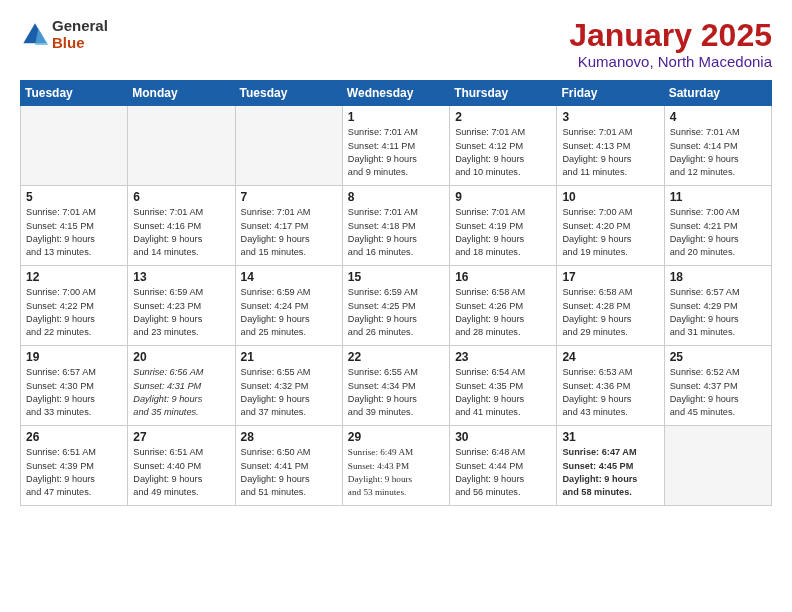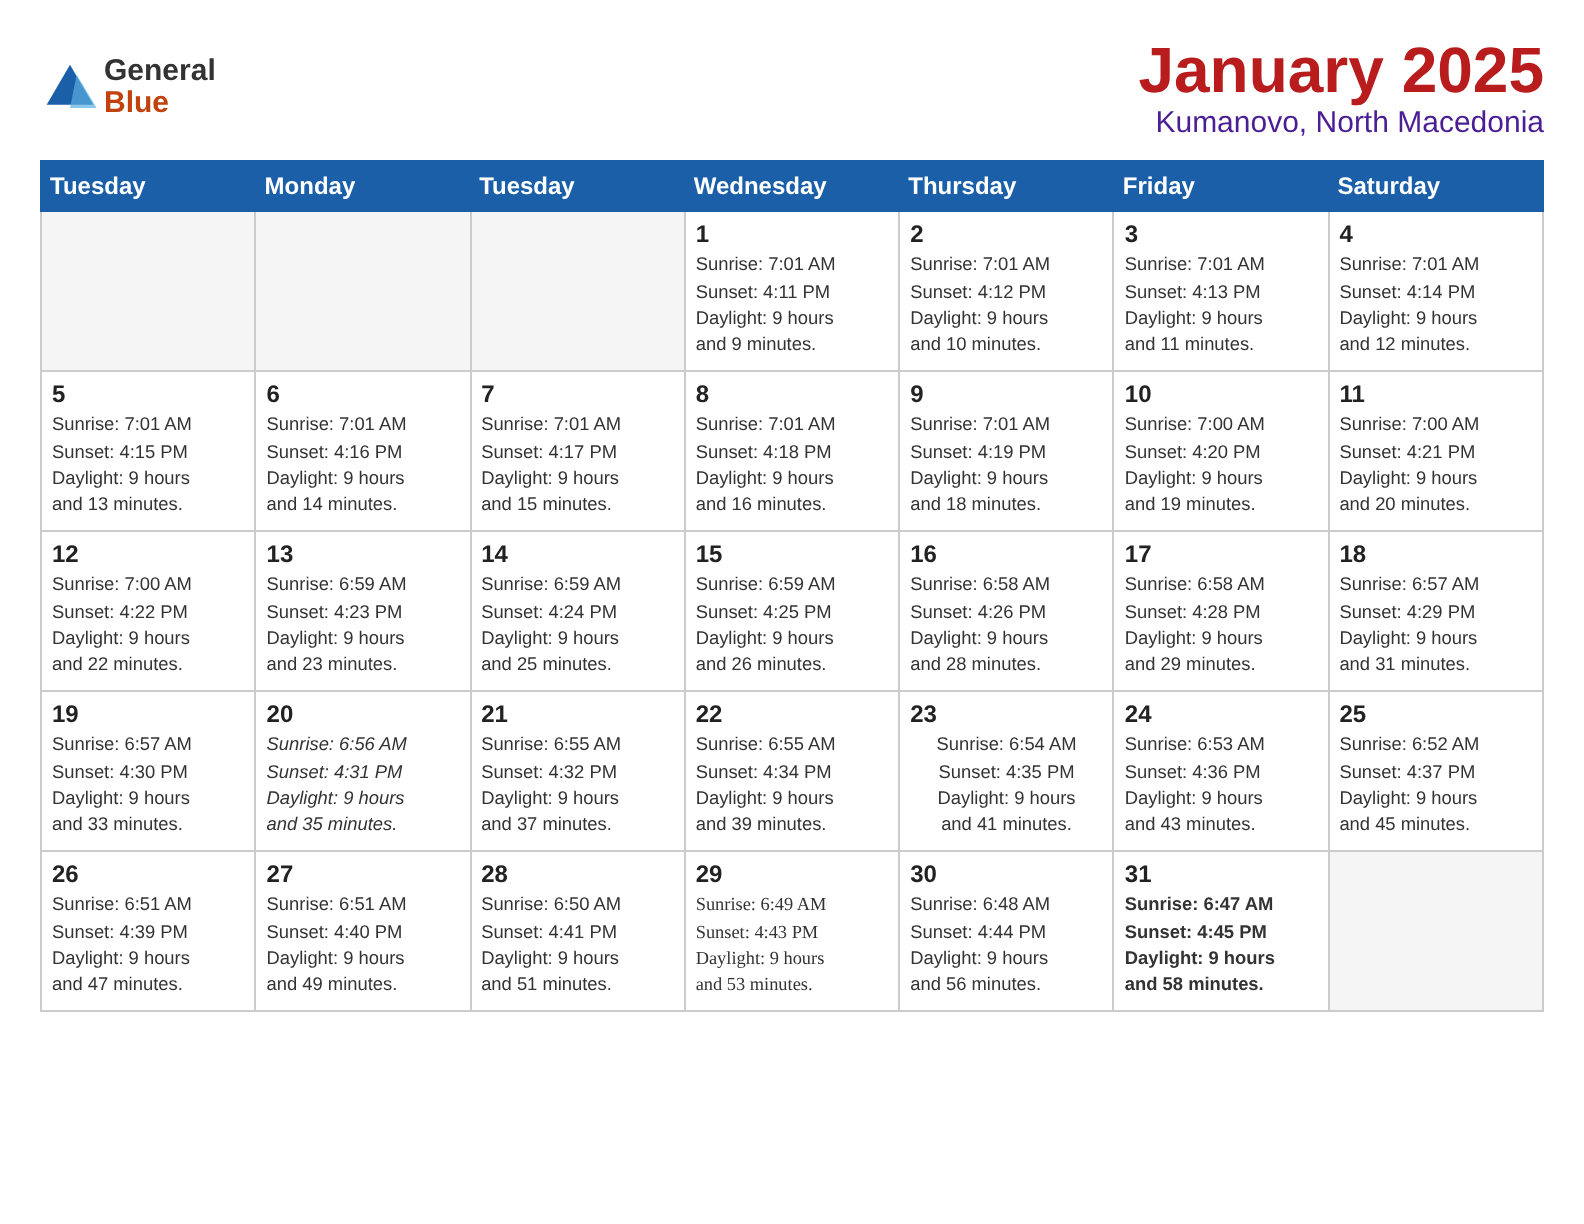--- a/index.html
+++ b/index.html
@@ -11,21 +11,21 @@
       overflow: hidden;
     }
     .page {
       width: 792px;
       height: 612px;
       padding: 18px 20px 10px 20px;
     }
     .header {
       display: flex;
       justify-content: space-between;
-      align-items: center;
+      align-items: flex-start;
       margin-bottom: 10px;
     }
     .logo {
       display: flex;
       align-items: center;
       gap: 2px;
     }
     .logo-text {
       display: flex;
       flex-direction: column;
@@ -293,21 +293,21 @@
           </td>
           <td>
             <span class="day-num">22</span>
             <div class="day-info" style="white-space: pre-line;">Sunrise: 6:55 AM
 Sunset: 4:34 PM
 Daylight: 9 hours
 and 39 minutes.</div>
           </td>
           <td>
             <span class="day-num">23</span>
-            <div class="day-info" style="white-space: pre-line; text-align: center;">Sunrise: 6:54 AM
+            <div class="day-info" style="white-space: pre-line;">Sunrise: 6:54 AM
 Sunset: 4:35 PM
 Daylight: 9 hours
 and 41 minutes.</div>
           </td>
           <td>
             <span class="day-num">24</span>
             <div class="day-info" style="white-space: pre-line;">Sunrise: 6:53 AM
 Sunset: 4:36 PM
 Daylight: 9 hours
 and 43 minutes.</div>

